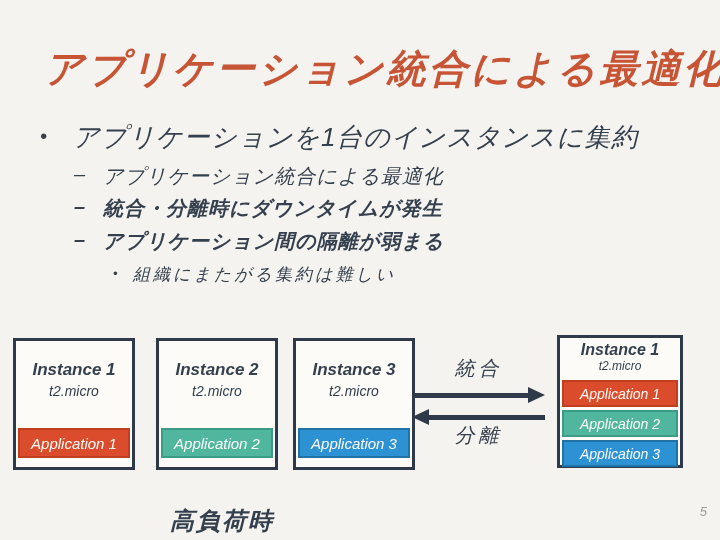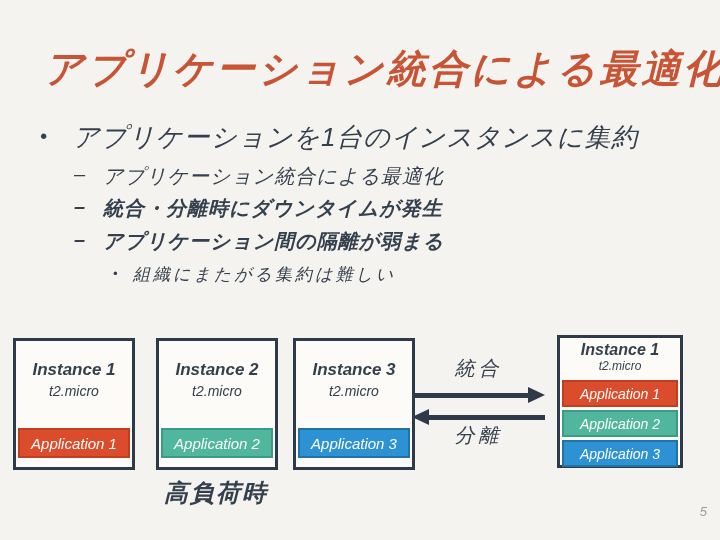--- a/index.html
+++ b/index.html
@@ -70,21 +70,21 @@
   .merged-name{margin-top:3px;text-align:center;font-weight:bold;font-size:16px;}
   .merged-type{margin-top:0;text-align:center;font-size:12px;}
   .merged .stack{position:absolute;left:2px;right:2px;top:42px;}
   .mapp{
     box-sizing:border-box;border:2px solid;height:27px;margin-bottom:3px;
     display:flex;align-items:center;justify-content:center;
     color:#FDFCF9;font-size:14px;white-space:nowrap;
   }
   
   .caption{position:absolute;top:477px;font-size:24px;font-weight:bold;letter-spacing:2px;text-align:center;white-space:nowrap;}
-  .cap-high{left:23px;width:386px;}
+  .cap-high{left:29px;width:386px;margin-top:28px;}
   .cap-low{left:557px;width:126px;}
   .pagenum{position:absolute;right:13px;top:504px;font-size:13px;color:#9A9A9A;}
 </style>
 </head>
 <body>
 
 <div class="slide">
 
   <div class="title">アプリケーション統合による最適化</div>
 

